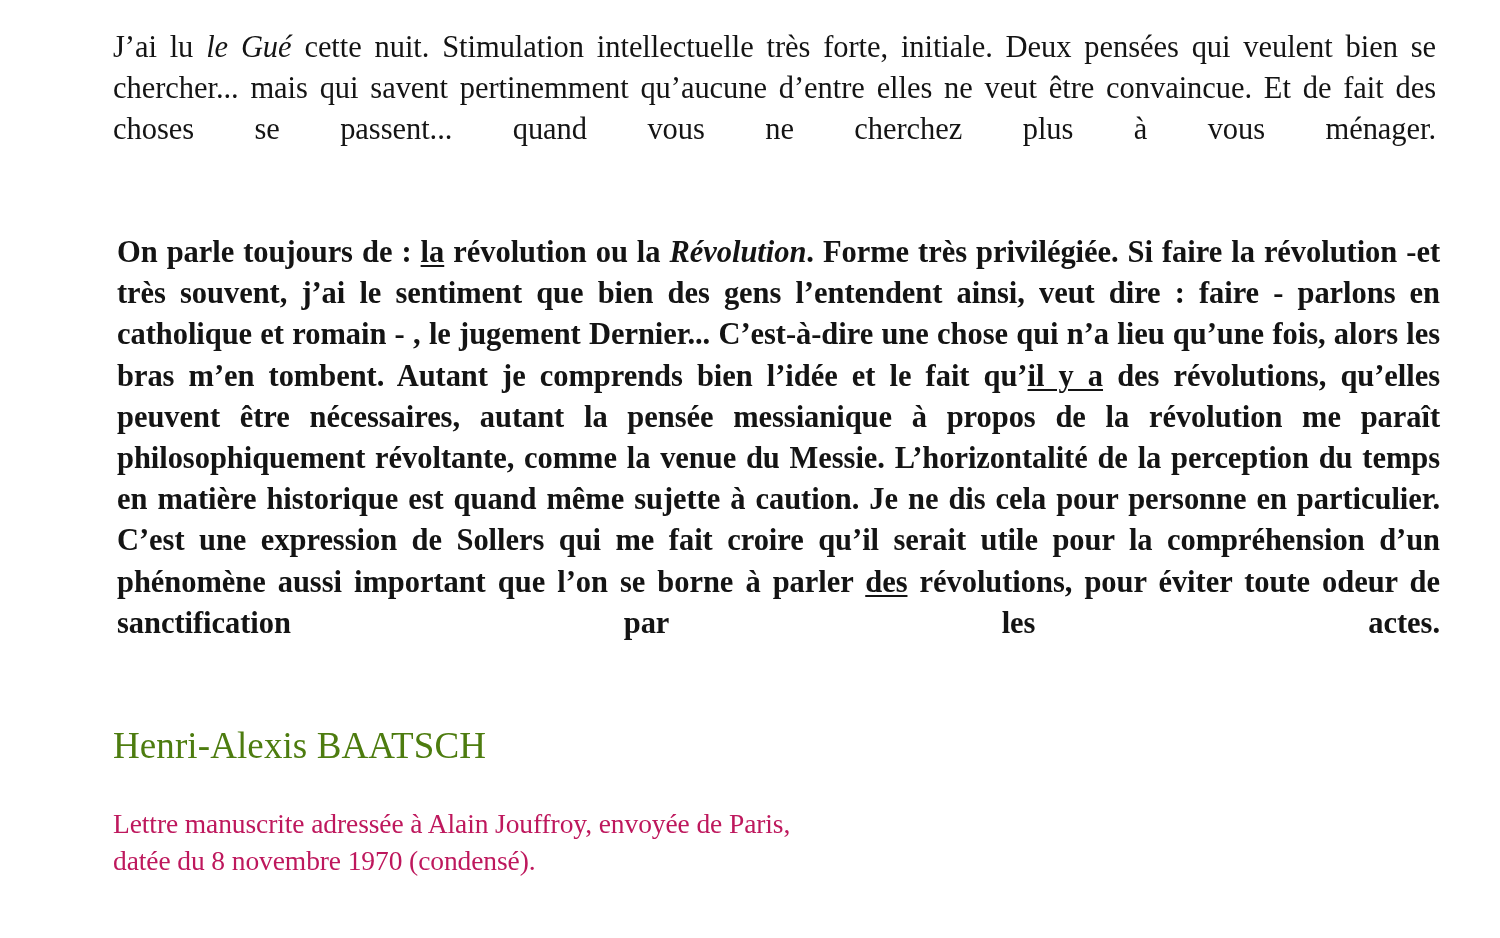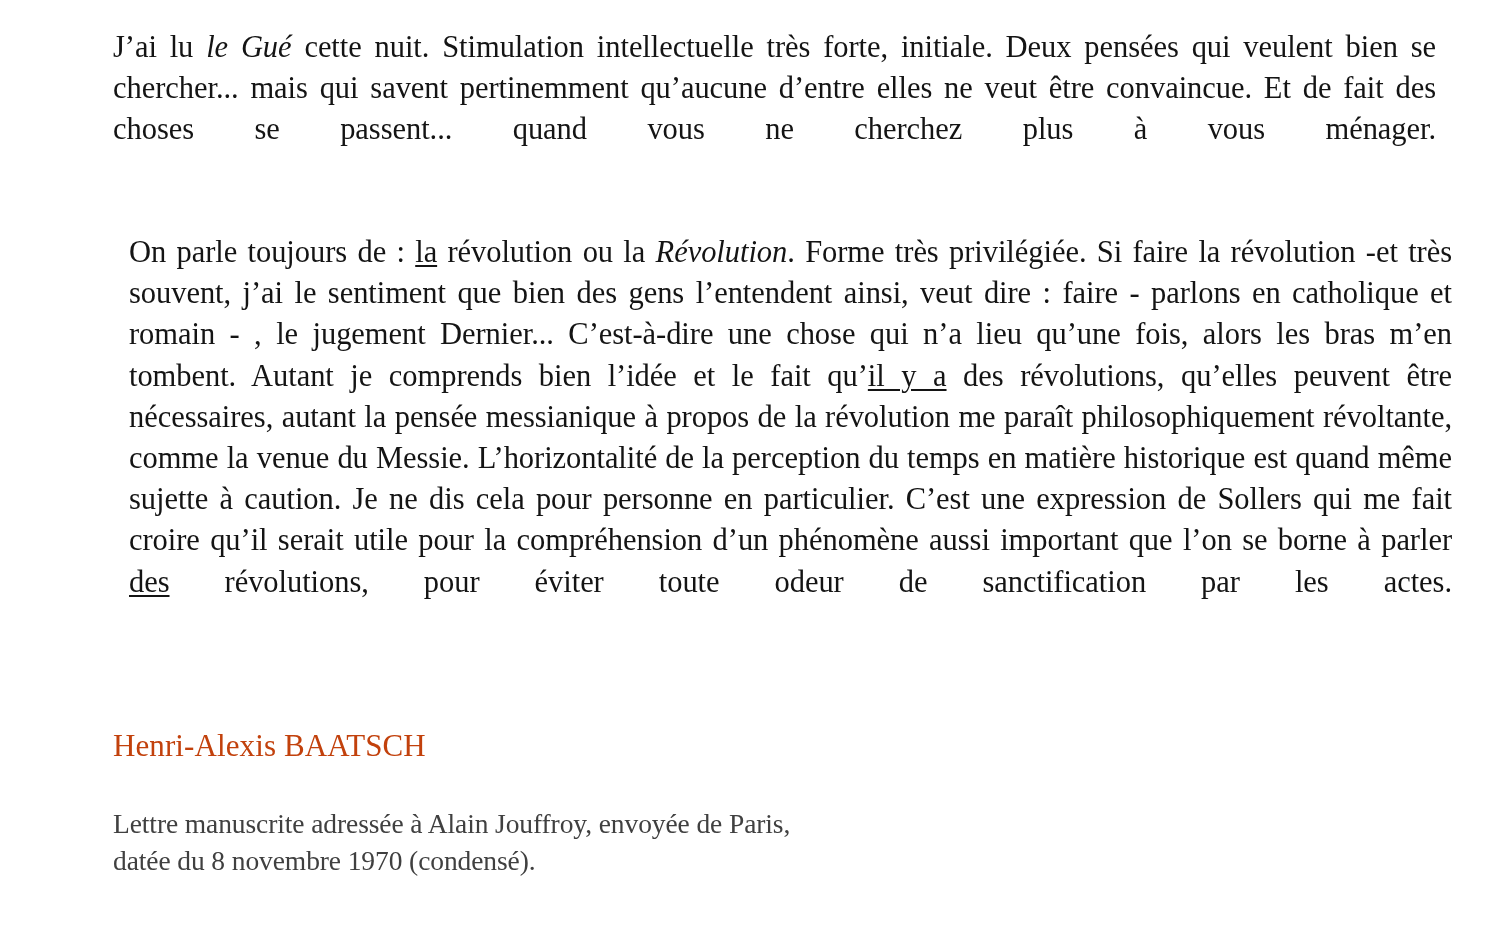--- a/index.html
+++ b/index.html
@@ -40,41 +40,41 @@
     font-size: 30.5px;
     line-height: 41.2px;
     letter-spacing: -0.05px;
     word-spacing: 0.2px;
     color: #141414;
     hyphens: manual;
   }
 
   
   .para-1 { position: absolute; top: 27px;  left: 0; width: 1323px; }
-  .para-2 { position: absolute; top: 232px; left: 16px; width: 1323px; }
+  .para-2 { position: absolute; top: 232px; left: 4px; width: 1323px; font-weight: bold; }
 
   .signature {
     position: absolute;
     top: 727px;
     left: 0;
-    font-size: 31px;
+    font-size: 37px;
     line-height: 38px;
     letter-spacing: 0.1px;
-    color: #c2410c;
+    color: #4d7c0f;
     white-space: nowrap;
   }
 
   .caption {
     position: absolute;
     top: 805px;
     left: 0;
     font-size: 27.5px;
     line-height: 37px;
     letter-spacing: -0.1px;
-    color: #404040;
+    color: #be185d;
   }
   .caption .cline { display: block; white-space: nowrap; }
 
   em.it { font-style: italic; }
   u.ul  { text-decoration: underline; text-underline-offset: 3px; text-decoration-thickness: 1.6px; }
 
   
   p.para::after { content: ""; display: inline-block; width: 100%; }
 </style>
 </head>

